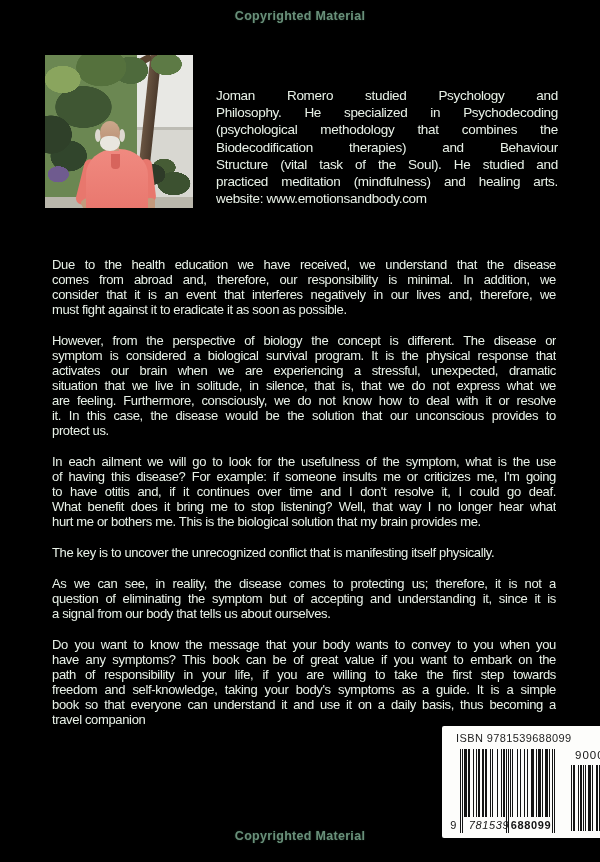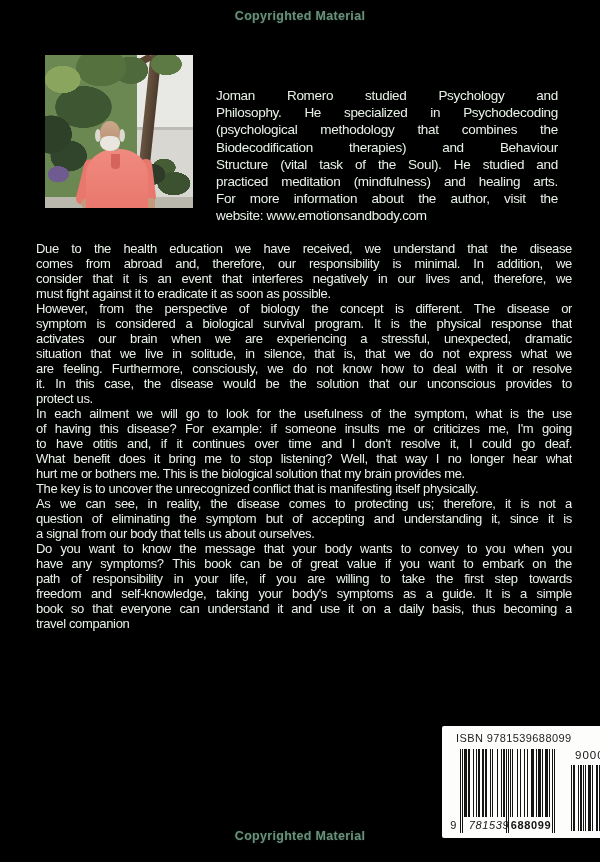--- a/index.html
+++ b/index.html
@@ -61,21 +61,21 @@
     color:#e9f2e8;
     margin-top:32px;
   }
   .synopsis{
     position:absolute; left:36px; top:241px; width:536px;
     font-size:13px; line-height:15px; letter-spacing:-.35px;
     color:#e9f2e8;
   }
   .line{text-align:justify; text-align-last:justify; white-space:normal; overflow:hidden;}
   .line.last{text-align-last:left;}
-  .para{margin:0;}
+  .para{margin:16px;}
 
   
   .bc-box{position:absolute; left:394px; top:726px; width:184px; height:112px; background:#fdfdfb; border-radius:2px;margin-left:48px;}
   .bc-isbn{position:absolute; left:14px; top:6px; font-size:11px; color:#1d1d1d; letter-spacing:.4px;}
   .ean{position:absolute; left:18px; top:23px; width:95px; height:84px;}
   .bar{position:absolute; top:0; background:#141414;}
   .ed{position:absolute; top:68px; height:16px; font-size:11px; line-height:16px; color:#141414; text-align:center; letter-spacing:.6px;}
   .addon{position:absolute; left:128px; top:23px; width:47px; height:84px;}
   .addon-label{position:absolute; left:0; top:0; width:100%; text-align:center; font-size:11.5px; color:#141414; letter-spacing:1px;}
   .addon-bars{position:absolute; left:0; top:16px; width:47px; height:66px;}
@@ -108,21 +108,20 @@
     <div class="m-beard"></div>
   </div>
 
   <div class="bio">
       <div class="line">Joman Romero studied Psychology and</div>
       <div class="line">Philosophy. He specialized in Psychodecoding</div>
       <div class="line">(psychological methodology that combines the</div>
       <div class="line">Biodecodification therapies) and Behaviour</div>
       <div class="line">Structure (vital task of the Soul). He studied and</div>
       <div class="line">practiced meditation (mindfulness) and healing arts.</div>
-      <div class="line">For more information about the author, visit the</div>
       <div class="line last">website: www.emotionsandbody.com</div>
     </div>
 
   <div class="synopsis">
       <div class="para">
         <div class="line">Due to the health education we have received, we understand that the disease</div>
         <div class="line">comes from abroad and, therefore, our responsibility is minimal. In addition, we</div>
         <div class="line">consider that it is an event that interferes negatively in our lives and, therefore, we</div>
         <div class="line last">must fight against it to eradicate it as soon as possible.</div>
       </div>

